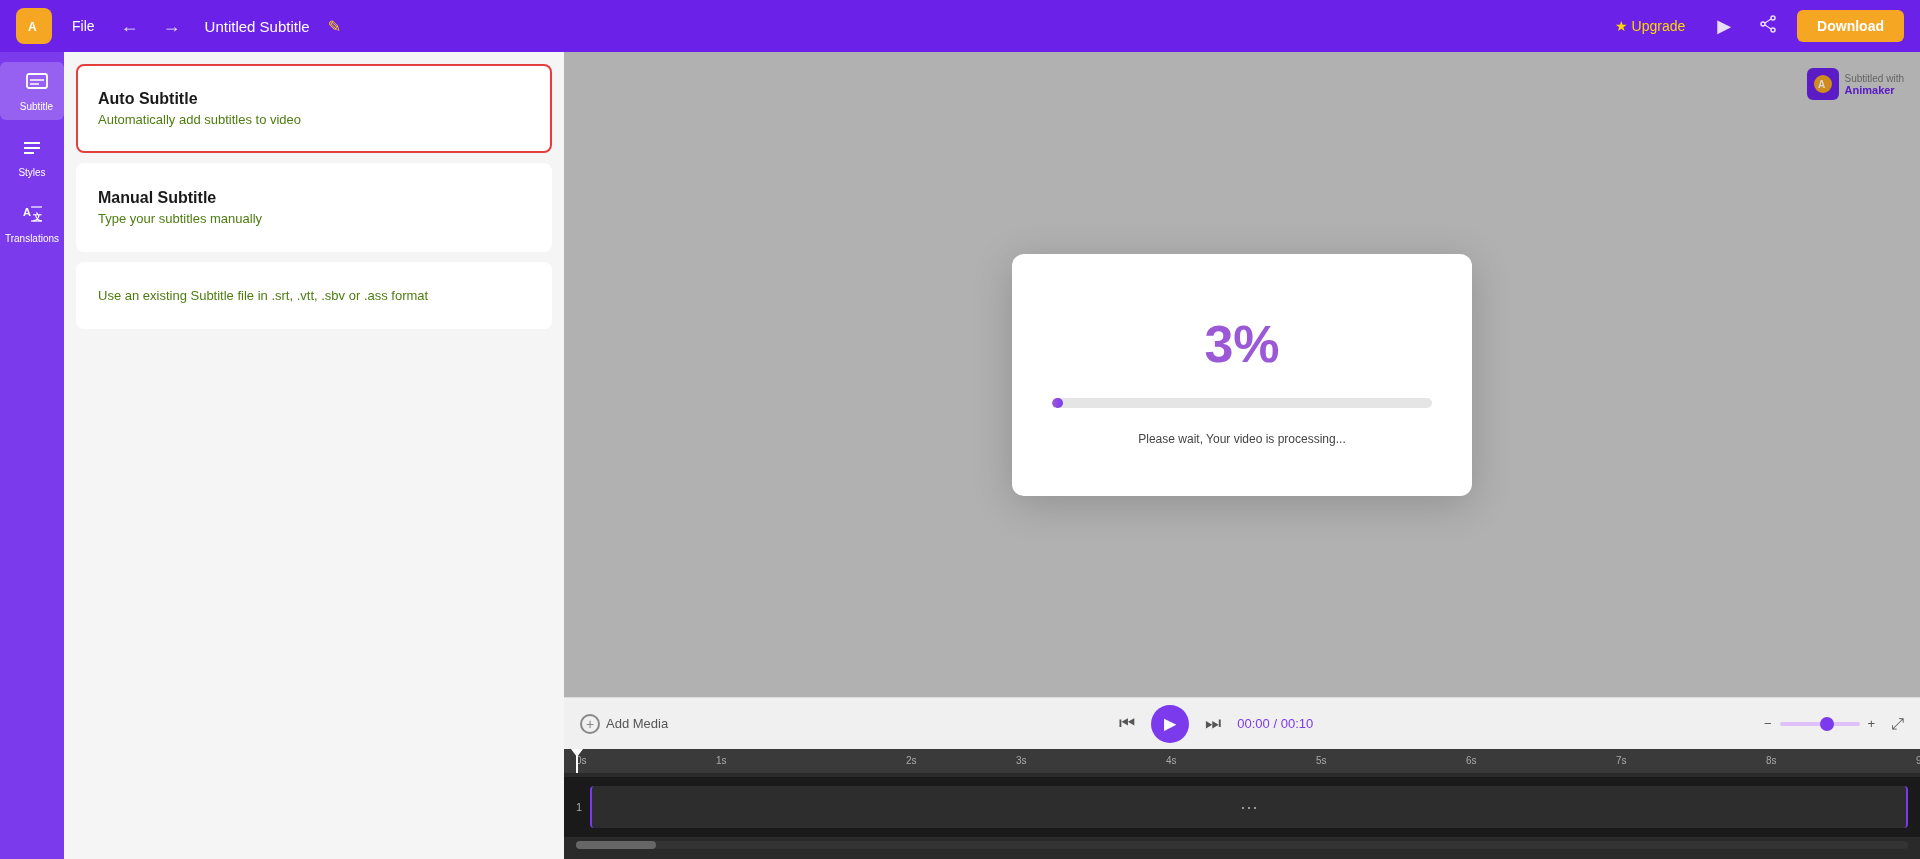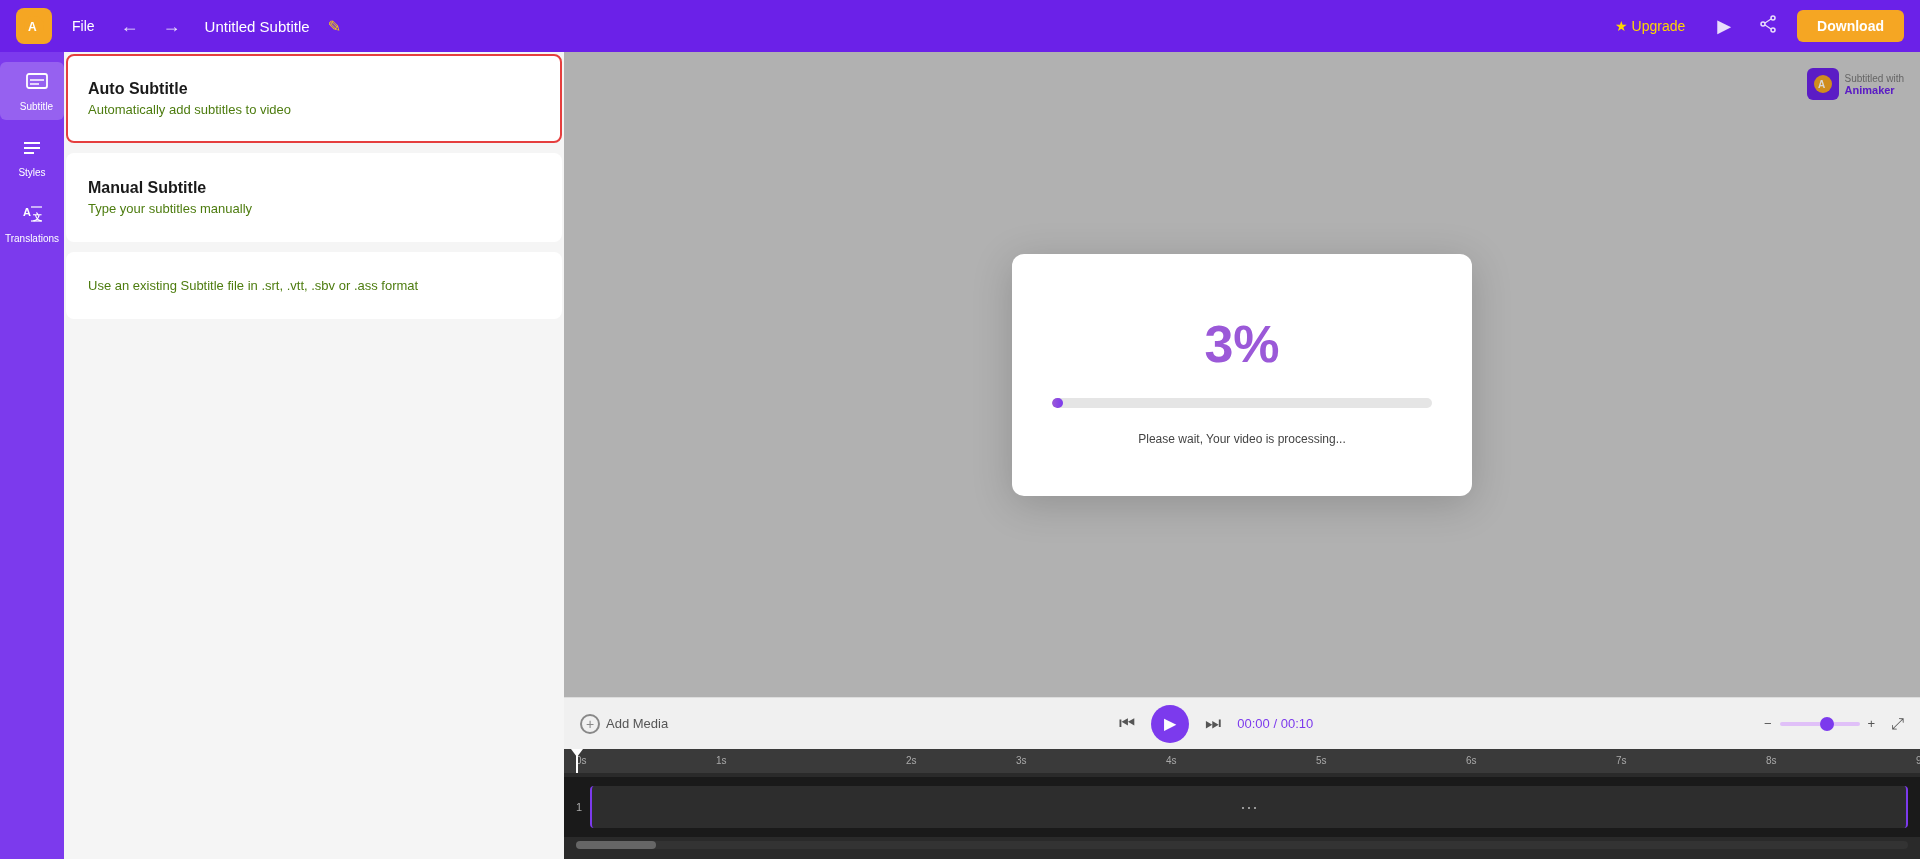--- a/index.html
+++ b/index.html
@@ -67,21 +67,21 @@
       color: white; font-size: 10px; padding: 8px 4px; cursor: pointer;
       width: 100%; text-align: center; border-radius: 6px; margin: 2px 4px;
     }
     .icon-sidebar-item.active { background: rgba(255,255,255,0.2); padding-left: 13px; }
     .icon-sidebar-item .icon-sym { font-size: 20px; margin-bottom: 2px; }
 
     
     .panel {
       width: 500px;
       background: #f5f5f5;
-      padding: 2px;
+      padding: 12px;
       display: flex;
       flex-direction: column;
       gap: 10px;
       overflow-y: auto;
     }
     .panel-card {
       background: white;
       border-radius: 8px;
       padding: 24px 20px;
       cursor: pointer;

